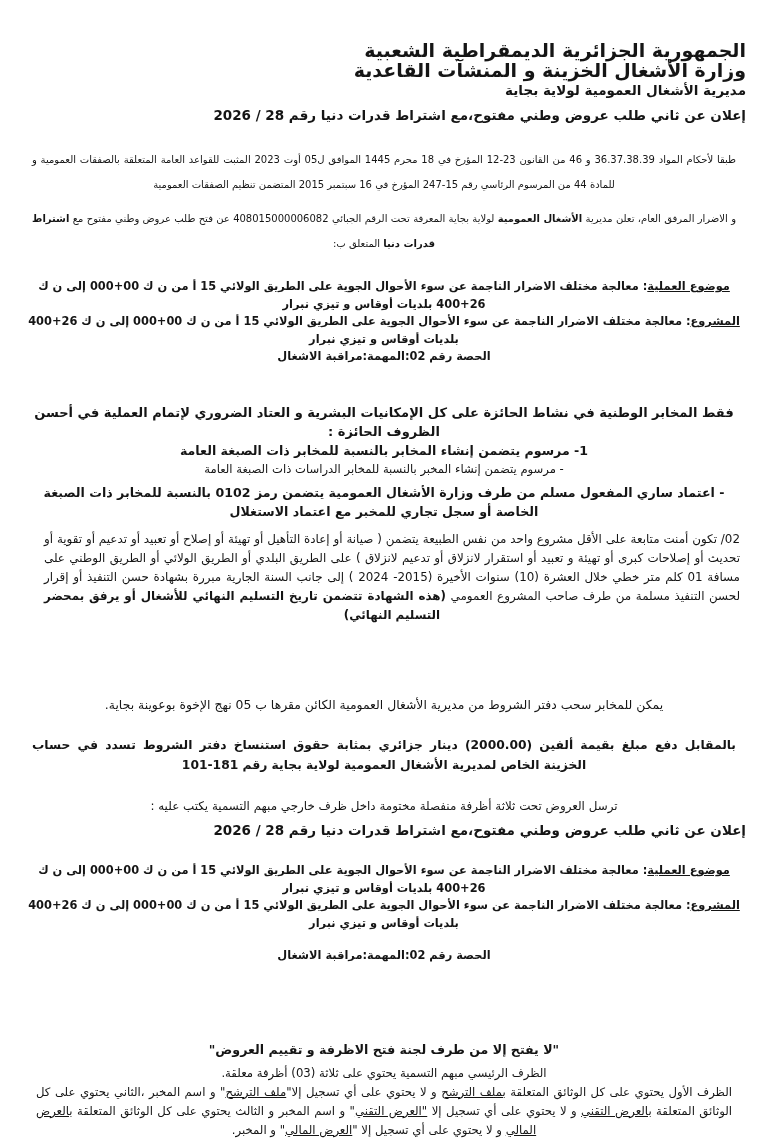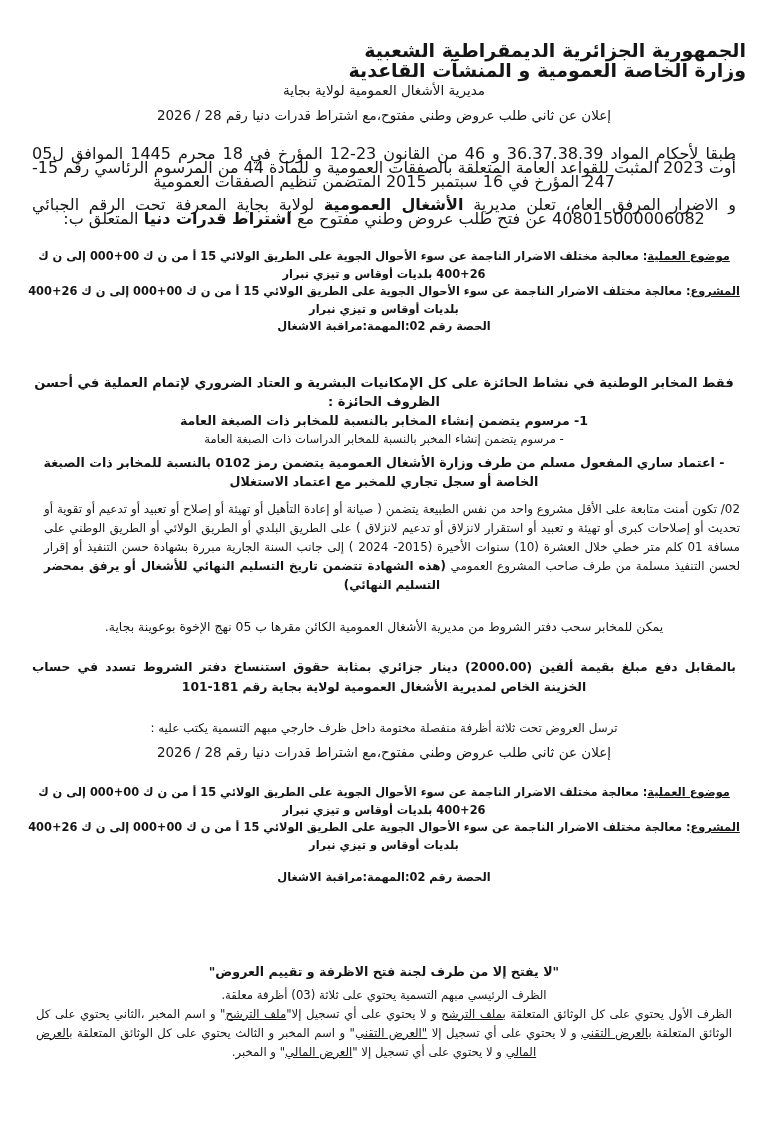--- a/index.html
+++ b/index.html
@@ -27,39 +27,40 @@
   .b { font-weight: bold; }
   .u { text-decoration: underline; }
 
   .hdr-line {
     font-weight: bold;
     font-size: 19px;
     line-height: 20px;
     text-align: right;
   }
   .hdr-sub {
-    font-weight: normal;
+    font-weight: bold;
     font-size: 13.5px;
     line-height: 20px;
-    text-align: center;
+    text-align: right;
   }
   .gap-lg { height: 22px; }
   .gap-md { height: 15px; }
   .gap-sm { height: 9px; }
   .gap-xs { height: 5px; }
 
   .para {
     font-size: 12.4px;
     line-height: 19.5px;
     text-align: center;
     padding: 0 18px;
+    margin-top: 48px;
   }
   .para-just {
-    font-size: 16px;
-    line-height: 14px;
+    font-size: 10px;
+    line-height: 25px;
     text-align: justify;
     text-align-last: center;
     padding: 0 10px;
   }
   .subject-block {
     font-size: 11.4px;
     line-height: 17.5px;
     text-align: center;
     font-weight: bold;
     padding: 0 4px;
@@ -125,21 +126,21 @@
   }
   .num { font-family: "DejaVu Sans", "Liberation Sans", sans-serif; }
 </style>
 </head>
 <body>
 
 <div class="page">
 
   <div>
     <div class="hdr-line">الجمهورية الجزائرية الديمقراطية الشعبية</div>
-    <div class="hdr-line">وزارة الخاصة العمومية و المنشآت القاعدية</div>
+    <div class="hdr-line">وزارة الأشغال الخزينة و المنشآت القاعدية</div>
     <div class="hdr-sub">مديرية الأشغال العمومية لولاية بجاية</div>
     <div class="gap-xs"></div>
     <div class="hdr-sub">إعلان عن ثاني طلب عروض وطني مفتوح،مع اشتراط قدرات دنيا رقم 28 / 2026</div>
   </div>
 
   <div class="gap-lg"></div>
 
   <div class="para-just">
     <span>طبقا لأحكام المواد 36.37.38.39 و 46 من القانون 23-12 المؤرخ في 18 محرم 1445 الموافق ل05 أوت 2023 المثبت للقواعد العامة المتعلقة بالصفقات العمومية و للمادة 44 من المرسوم الرئاسي رقم 15-247 المؤرخ في 16 سبتمبر 2015 المتضمن تنظيم  الصفقات العمومية</span>
   </div>

